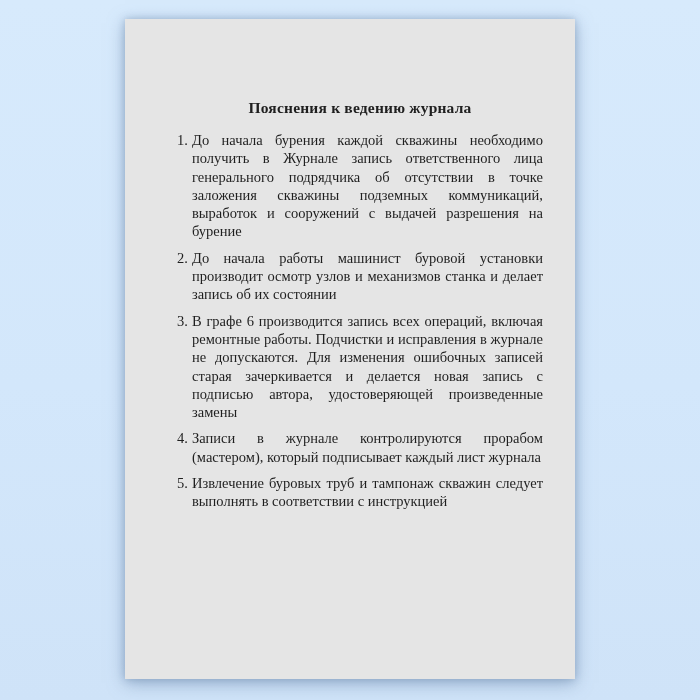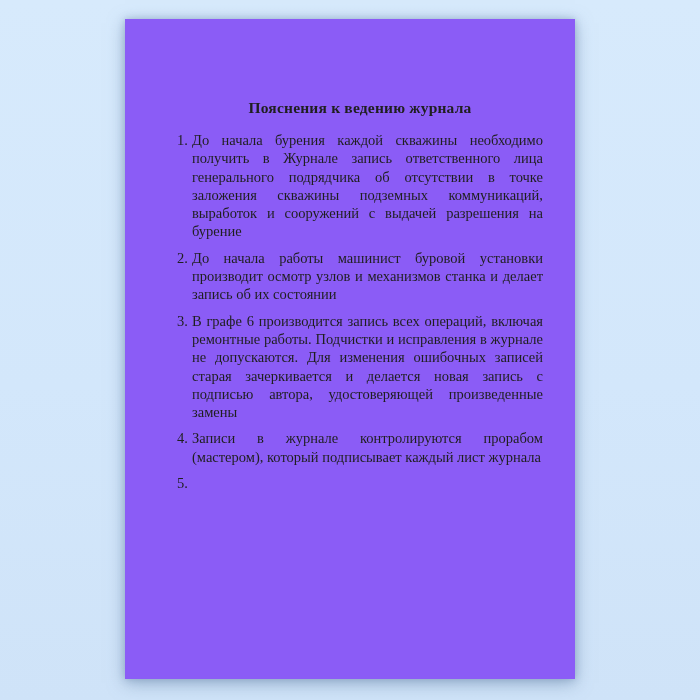--- a/index.html
+++ b/index.html
@@ -17,21 +17,21 @@
     position: relative;
     width: 700px;
     height: 700px;
   }
   .page {
     position: absolute;
     left: 125px;
     top: 19px;
     width: 450px;
     height: 660px;
-    background: #8b5cf6;
+    background: #e5e5e5;
     box-shadow: 0 4px 16px rgba(96, 126, 164, 0.55), 0 0 7px rgba(96, 126, 164, 0.35);
     box-sizing: border-box;
     padding: 79px 32px 0 52px;
     color: #1f1f1f;
   }
   .doc-title {
     font-size: 15.5px;
     line-height: 20px;
     font-weight: bold;
     text-align: center;
@@ -75,16 +75,17 @@
       <span class="txt">В графе 6 производится запись всех операций, включая ремонтные работы. Подчистки и исправления в журнале не допускаются. Для изменения ошибочных записей старая зачеркивается и делается новая запись с подписью автора, удостоверяющей произведенные замены</span>
     </div>
 
     <div class="item">
       <span class="num">4.</span>
       <span class="txt">Записи в журнале контролируются прорабом (мастером), который подписывает каждый лист журнала</span>
     </div>
 
     <div class="item">
       <span class="num">5.</span>
+      <span class="txt">Извлечение буровых труб и тампонаж скважин следует выполнять в соответствии с инструкцией</span>
     </div>
 
   </div>
 </div>
 
 </body></html>

